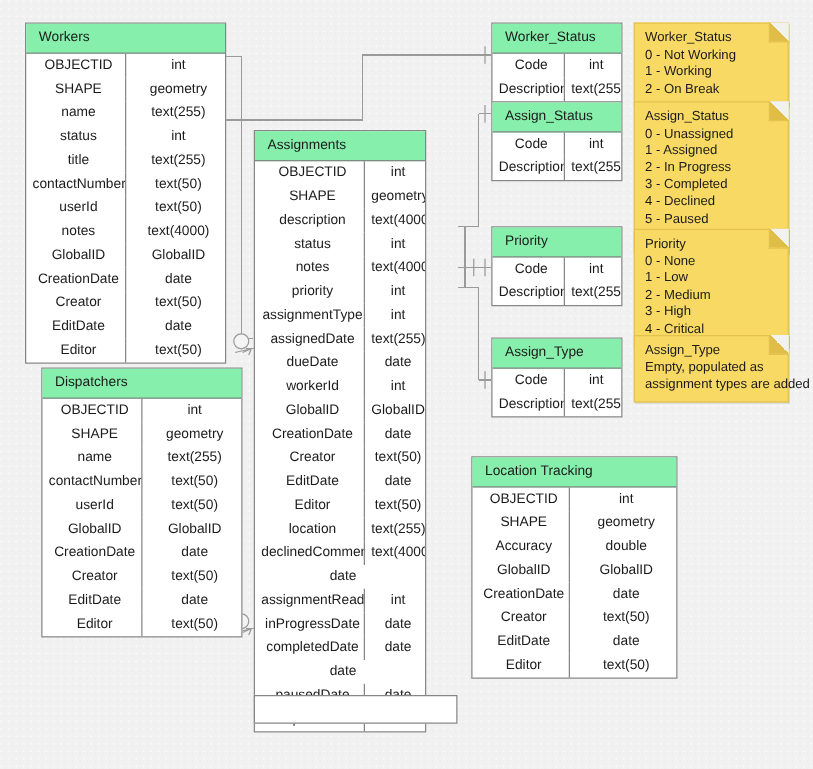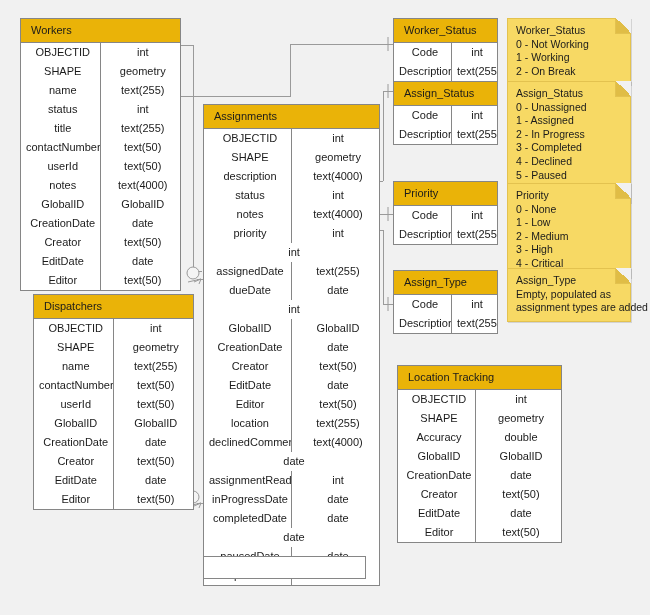--- a/index.html
+++ b/index.html
@@ -17,21 +17,21 @@
   svg.wires line, svg.wires path, svg.wires polyline, svg.wires circle{
     stroke:#9a9a9a;stroke-width:1;fill:none;shape-rendering:crispEdges;
   }
   svg.wires circle{fill:#f4f4f4;shape-rendering:auto;}
   svg.wires .foot{shape-rendering:auto;}
 
   
   .tbl{position:absolute;background:#fff;border:1px solid #868686;box-sizing:border-box;}
   .tbl .ttl{
     height:23px;line-height:23px;padding-left:10px;font-size:11px;color:#1b1b1b;
-    border-bottom:1px solid #868686;background:#eab308;white-space:nowrap;
+    border-bottom:1px solid #868686;background:#86efac;white-space:nowrap;
   }
   .rows{display:block;text-align:center;}
   .row{display:flex;height:19px;line-height:19px;font-size:11px;color:#1b1b1b;}
   .row .c1{width:50%;padding-left:5px;box-sizing:border-box;
            border-right:1px solid #868686;white-space:nowrap;overflow:hidden;}
   .row .c2{width:50%;padding-left:5px;box-sizing:border-box;white-space:nowrap;overflow:hidden;}
   .tbl.narrow .row .c1{width:58px;}
   .tbl.narrow .row .c2{width:auto;flex:1;}
   .tbl.wide .row .c1{width:88px;}
   .tbl.wide .row .c2{width:auto;flex:1;}
@@ -206,21 +206,21 @@
           <span class="c1">EditDate</span>
           <span class="c2">date</span>
         </div>
         <div class="row">
           <span class="c1">Editor</span>
           <span class="c2">text(50)</span>
         </div>
       </div>
   </div>
 
-  <div class="tbl wide" style="left:203px;top:104px;width:177px;">
+  <div class="tbl wide" style="left:203px;top:104px;width:138px;">
     <div class="ttl">Assignments</div>
     <div class="rows">
         <div class="row">
           <span class="c1">OBJECTID</span>
           <span class="c2">int</span>
         </div>
         <div class="row">
           <span class="c1">SHAPE</span>
           <span class="c2">geometry</span>
         </div>
@@ -234,31 +234,33 @@
         </div>
         <div class="row">
           <span class="c1">notes</span>
           <span class="c2">text(4000)</span>
         </div>
         <div class="row">
           <span class="c1">priority</span>
           <span class="c2">int</span>
         </div>
         <div class="row">
+          <span class="c1">assignmentType</span>
           <span class="c2">int</span>
         </div>
         <div class="row">
           <span class="c1">assignedDate</span>
           <span class="c2">text(255)</span>
         </div>
         <div class="row">
           <span class="c1">dueDate</span>
           <span class="c2">date</span>
         </div>
         <div class="row">
+          <span class="c1">workerId</span>
           <span class="c2">int</span>
         </div>
         <div class="row">
           <span class="c1">GlobalID</span>
           <span class="c2">GlobalID</span>
         </div>
         <div class="row">
           <span class="c1">CreationDate</span>
           <span class="c2">date</span>
         </div>
@@ -360,21 +362,21 @@
           <span class="c1">Code</span>
           <span class="c2">int</span>
         </div>
         <div class="row">
           <span class="c1">Description</span>
           <span class="c2">text(255)</span>
         </div>
       </div>
   </div>
 
-  <div class="tbl loc" style="left:397px;top:365px;width:165px;">
+  <div class="tbl loc" style="left:377px;top:365px;width:165px;">
     <div class="ttl">Location Tracking</div>
     <div class="rows">
         <div class="row">
           <span class="c1">OBJECTID</span>
           <span class="c2">int</span>
         </div>
         <div class="row">
           <span class="c1">SHAPE</span>
           <span class="c2">geometry</span>
         </div>

